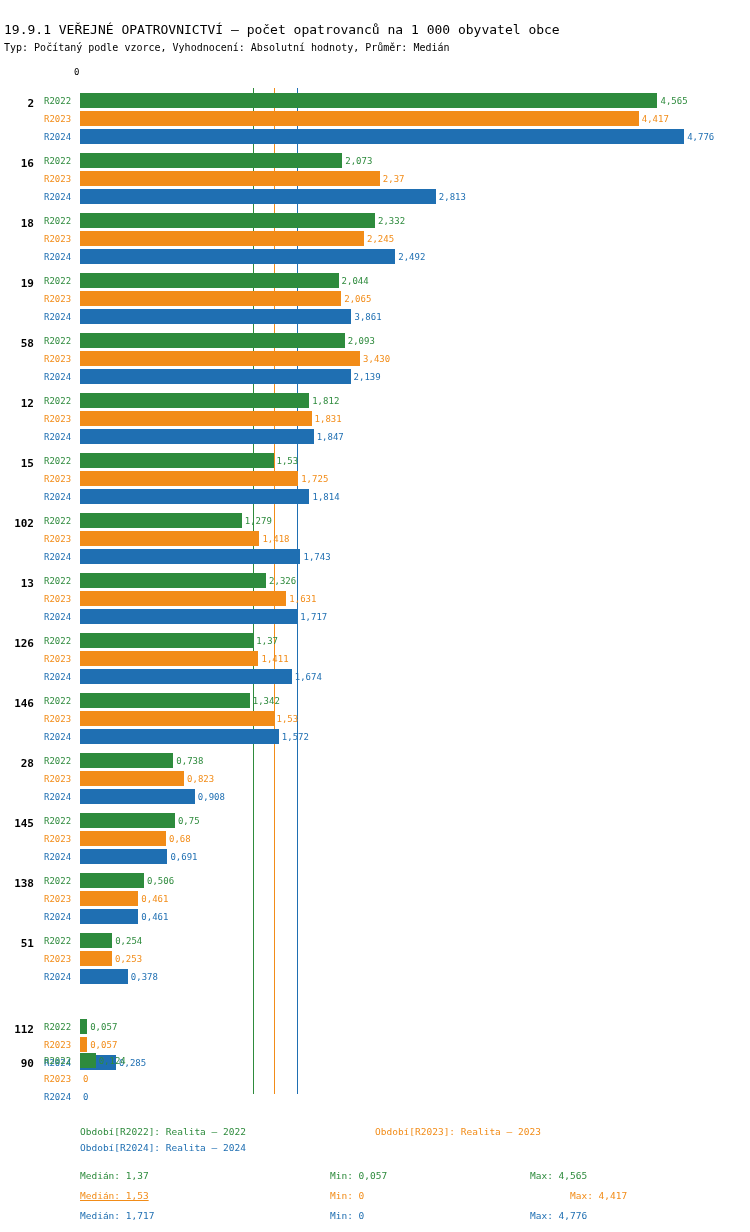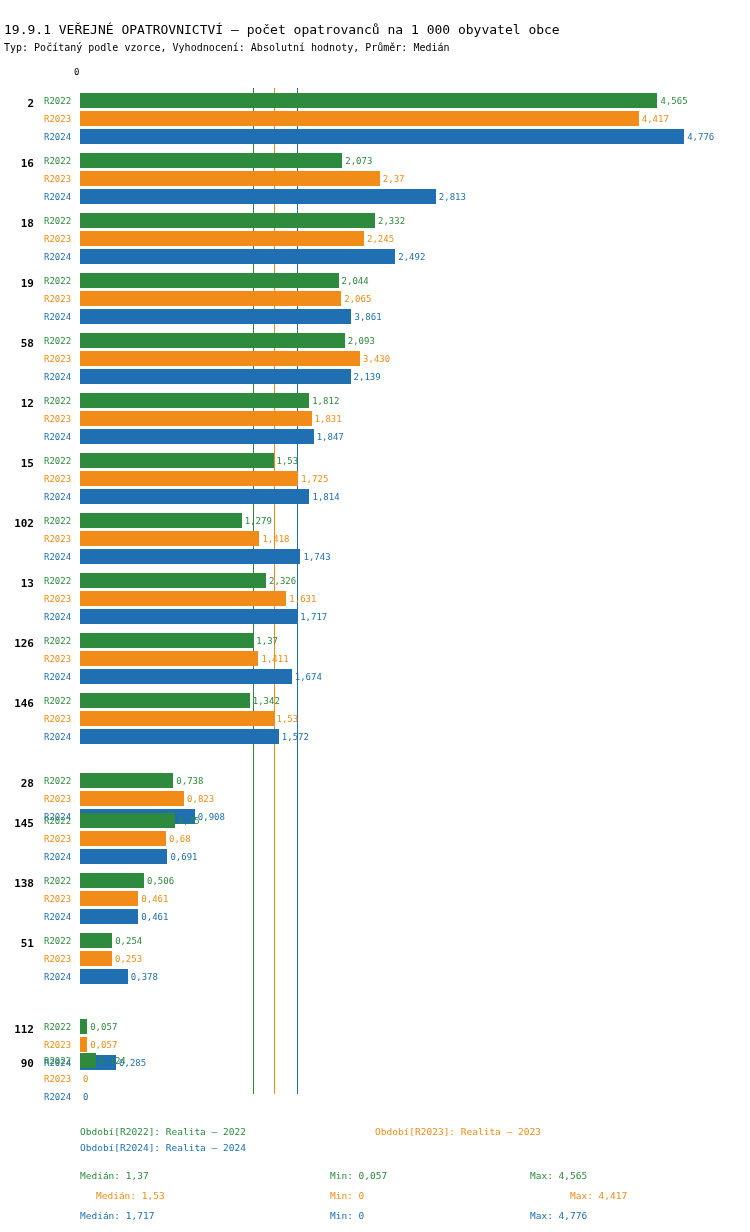--- a/index.html
+++ b/index.html
@@ -300,21 +300,21 @@
           <div class="rowlabel" style="color: rgb(242, 140, 24);">R2023</div>
           <div class="bar" style="width: 193.545px; background: rgb(242, 140, 24);"></div>
           <div class="barval" style="left: 276.545px; color: rgb(242, 140, 24);">1,53</div>
         </div>
         <div class="row" style="top: 40px; width: 750px;">
           <div class="rowlabel" style="color: rgb(31, 111, 178);">R2024</div>
           <div class="bar" style="width: 198.858px; background: rgb(31, 111, 178);"></div>
           <div class="barval" style="left: 281.858px; color: rgb(31, 111, 178);">1,572</div>
         </div>
       </div>
-      <div class="group" style="top: 668px; position: absolute; left: 0px; width: 750px; margin-top: 20px;">
+      <div class="group" style="top: 668px; position: absolute; left: 0px; width: 750px;">
         <div class="grouplabel">28</div>
         <div class="row" style="top: 4px; width: 750px;">
           <div class="rowlabel" style="color: rgb(46, 139, 61);">R2022</div>
           <div class="bar" style="width: 93.357px; background: rgb(46, 139, 61);"></div>
           <div class="barval" style="left: 176.357px; color: rgb(46, 139, 61);">0,738</div>
         </div>
         <div class="row" style="top: 22px; width: 750px;">
           <div class="rowlabel" style="color: rgb(242, 140, 24);">R2023</div>
           <div class="bar" style="width: 104.109px; background: rgb(242, 140, 24);"></div>
           <div class="barval" style="left: 187.109px; color: rgb(242, 140, 24);">0,823</div>
@@ -417,21 +417,21 @@
       </div>
     </div>
 
   <div class="legend" id="legend">
       <div class="l" style="color: rgb(46, 139, 61); left: 80px; top: 0px;">Období[R2022]: Realita – 2022</div>
       <div class="l" style="color: rgb(242, 140, 24); left: 375px; top: 0px;">Období[R2023]: Realita – 2023</div>
       <div class="l" style="color: rgb(31, 111, 178); left: 80px; top: 16px;">Období[R2024]: Realita – 2024</div>
       <div class="l" style="color: rgb(46, 139, 61); left: 80px; top: 44px;">Medián: 1,37</div>
       <div class="l" style="color: rgb(46, 139, 61); left: 330px; top: 44px;">Min: 0,057</div>
       <div class="l" style="color: rgb(46, 139, 61); left: 530px; top: 44px;">Max: 4,565</div>
-      <div class="l" style="color: rgb(242, 140, 24); left: 96px; top: 64px;">Medián: 1,53</div>
+      <div class="l" style="color: rgb(242, 140, 24); left: 80px; top: 64px; text-decoration: underline;">Medián: 1,53</div>
       <div class="l" style="color: rgb(242, 140, 24); left: 330px; top: 64px;">Min: 0</div>
       <div class="l" style="color: rgb(242, 140, 24); left: 530px; top: 64px; padding-left: 40px;">Max: 4,417</div>
       <div class="l" style="color: rgb(31, 111, 178); left: 80px; top: 84px;">Medián: 1,717</div>
       <div class="l" style="color: rgb(31, 111, 178); left: 330px; top: 84px;">Min: 0</div>
       <div class="l" style="color: rgb(31, 111, 178); left: 530px; top: 84px;">Max: 4,776</div>
     </div>
 
 </div>
 
 </body></html>

